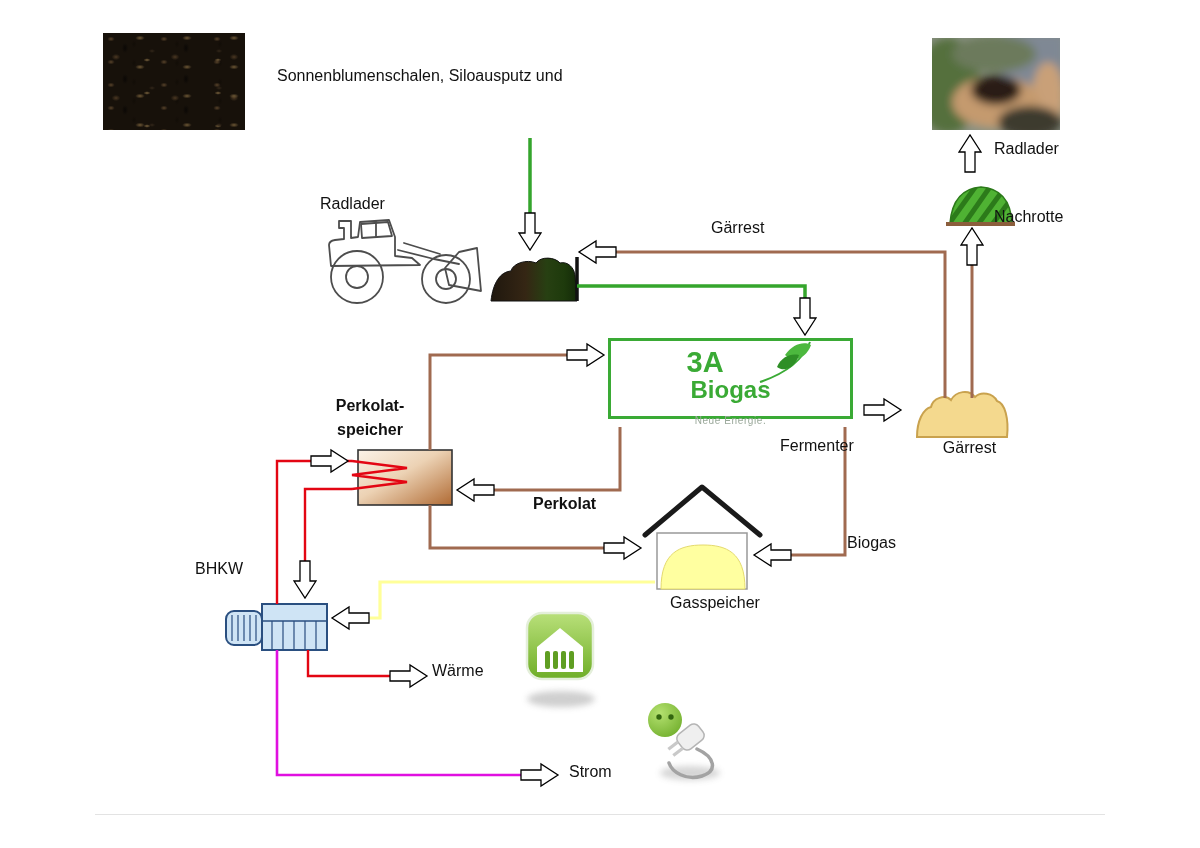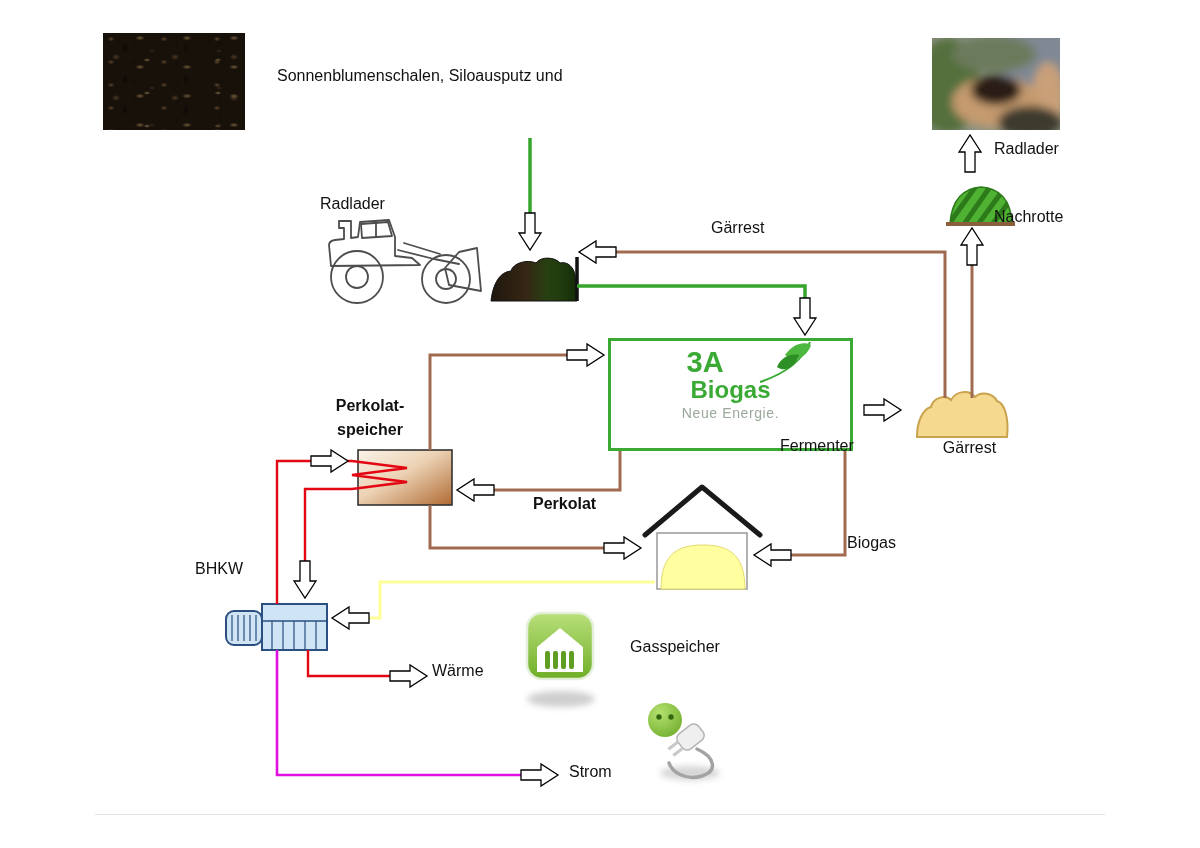--- a/index.html
+++ b/index.html
@@ -27,27 +27,27 @@
       radial-gradient(8px 4px at 37px 5px, #6e5836 0%, rgba(0,0,0,0) 60%),
       radial-gradient(5px 3px at 49px 18px,#33271a 0%, rgba(0,0,0,0) 64%),
       radial-gradient(7px 5px at 13px 24px,#4a3822 0%, rgba(0,0,0,0) 62%),
       radial-gradient(4px 6px at 31px 11px,#120d07 0%, rgba(0,0,0,0) 66%),
       radial-gradient(6px 3px at 44px 27px,#7d6640 0%, rgba(0,0,0,0) 58%);
     background-size:53px 23px,61px 31px,47px 29px,67px 37px,59px 41px,43px 19px,71px 33px;
   }
   #kompost-photo{position:absolute;left:932px;top:38px;width:128px;height:92px;overflow:hidden;z-index:2;}
   
   #fermenter-box{
-    position:absolute;left:608px;top:338px;width:245px;height:113px;box-sizing:border-box;
+    position:absolute;left:608px;top:338px;width:245px;height:81px;box-sizing:border-box;
     border:3px solid #3aaa35;background:#ffffff;z-index:2;
   }
   #fermenter-logo{position:relative;width:140px;margin:6px auto 0 auto;text-align:center;}
   #logo-mark{display:block;text-align:left;margin-left:26px;font-size:29px;font-weight:bold;color:#3aaa35;line-height:30px;}
   #logo-name{display:block;font-size:24px;font-weight:bold;color:#3aaa35;line-height:25px;}
-  #logo-tagline{display:block;font-size:14px;color:#9aa89a;letter-spacing:.6px;margin-top:3px;}
+  #logo-tagline{display:block;font-size:10px;color:#9aa89a;letter-spacing:.6px;margin-top:13px;}
   #logo-leaves{position:absolute;right:-14px;top:-10px;}
   #page-bottom-rule{position:absolute;left:95px;top:814px;width:1010px;height:1px;background:#e3e3e3;z-index:1;}
   .two-line{line-height:24px;}
   #feedstock-text{line-height:28px;}
 </style>
 </head>
 <body>
 
 <div id="canvas">
 
@@ -237,19 +237,19 @@
   <div class="lbl" style="left:780px;top:429px;margin-top:8px;">Fermenter</div>
   <div class="lbl center" style="left:922px;top:439px;width:95px;">Gärrest</div>
 
   <div class="lbl center two-line" style="left:318px;top:394px;width:104px;font-weight:bold;">
     <div>Perkolat-</div>
     <div>speicher</div>
   </div>
 
   <div class="lbl" style="left:533px;top:495px;font-weight:bold;">Perkolat</div>
   <div class="lbl" style="left:847px;top:534px;">Biogas</div>
-  <div class="lbl center" style="left:604px;top:594px;width:142px;margin-top:44px;">Gasspeicher</div>
+  <div class="lbl center" style="left:644px;top:594px;width:142px;">Gasspeicher</div>
   <div class="lbl" style="left:195px;top:560px;">BHKW</div>
   <div class="lbl" style="left:432px;top:662px;">Wärme</div>
   <div class="lbl" style="left:569px;top:763px;">Strom</div>
 
   <div id="page-bottom-rule"></div>
 </div>
 
 </body></html>

